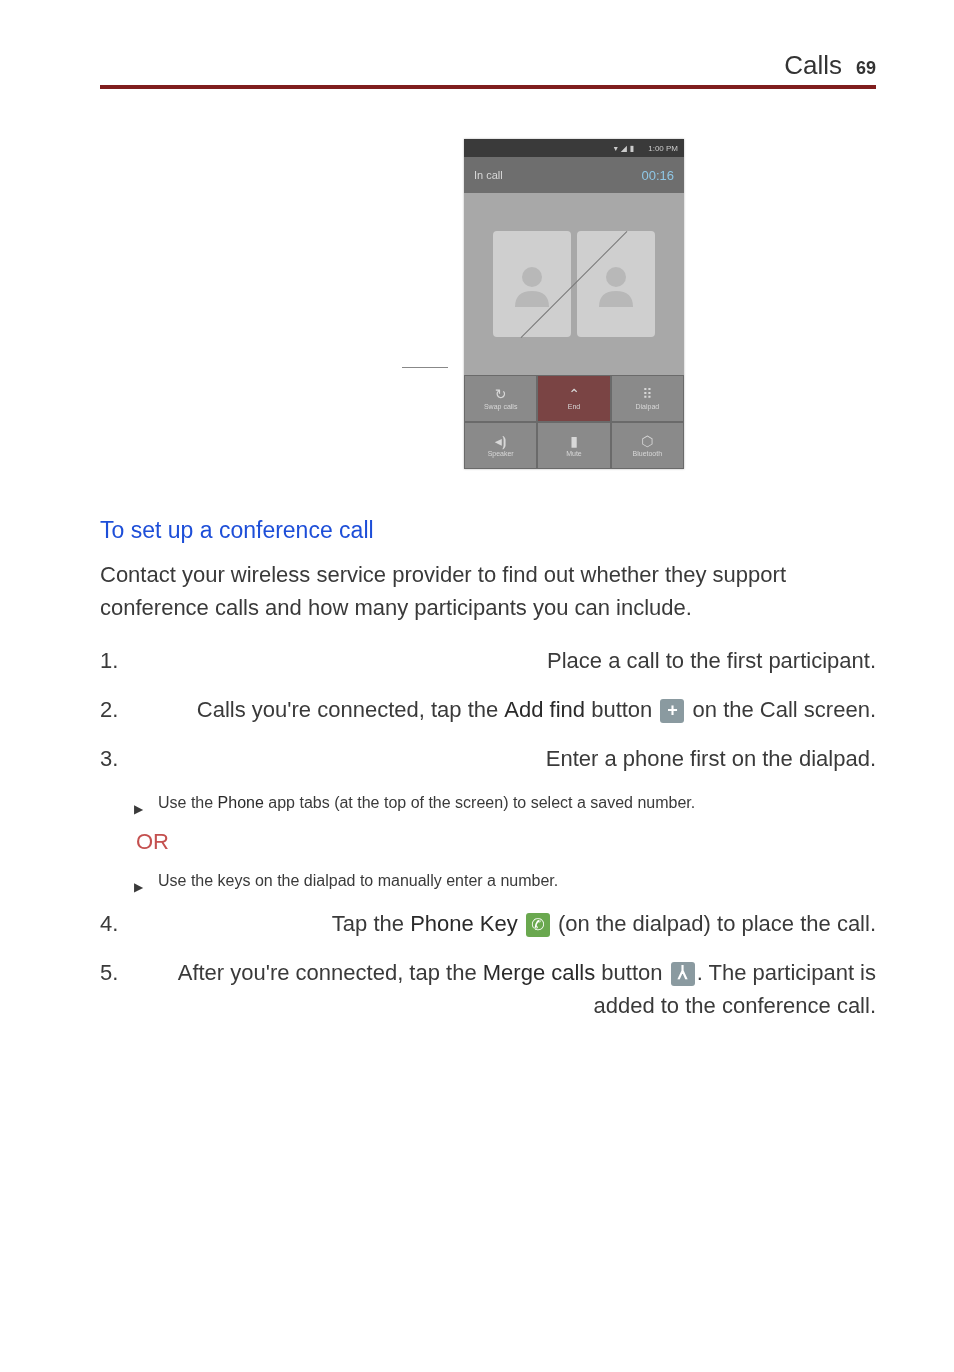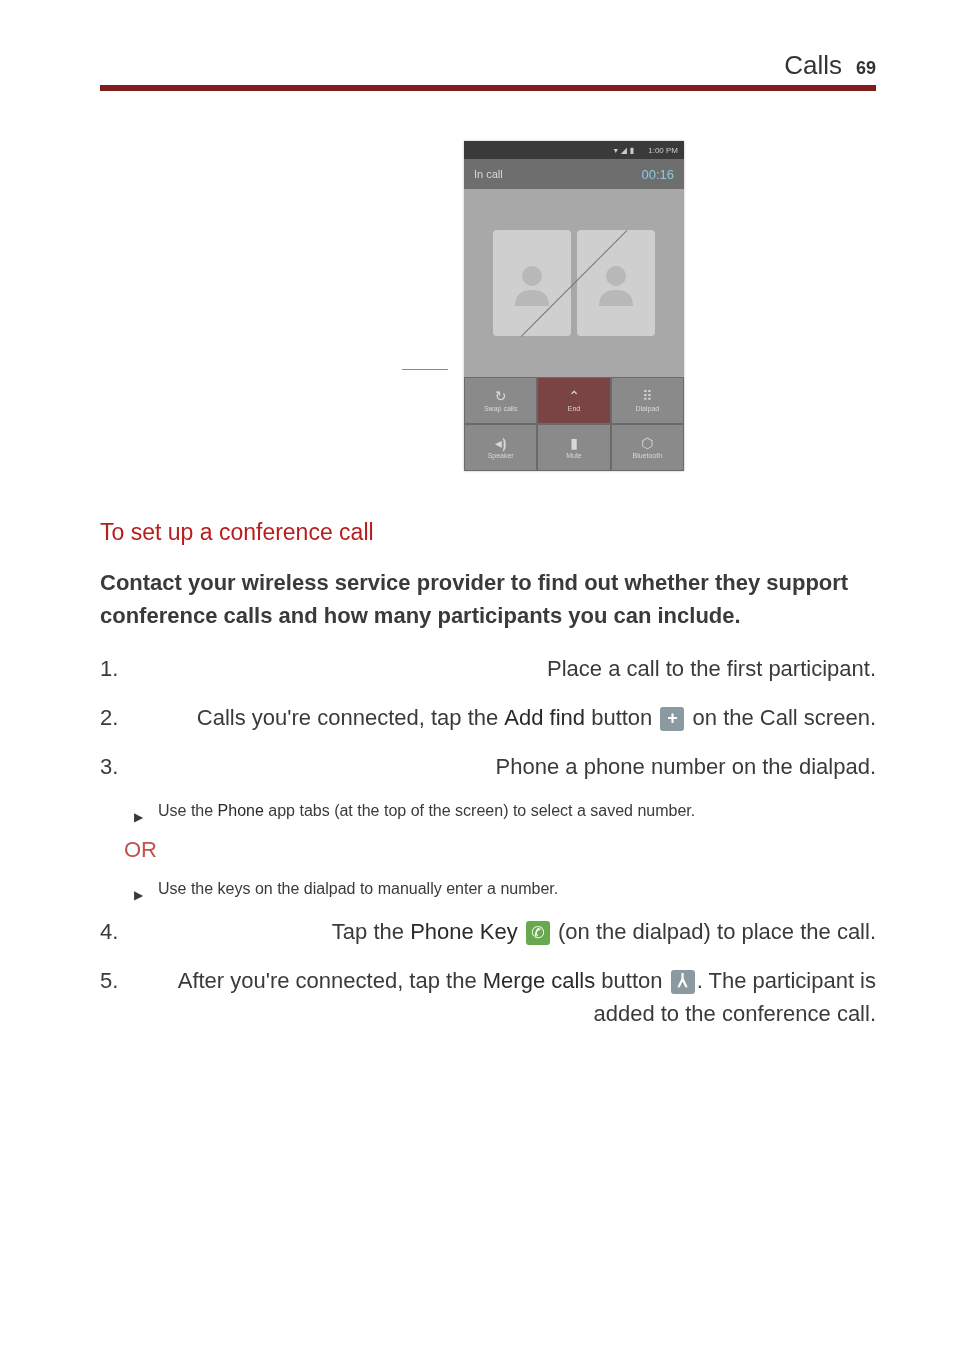--- a/index.html
+++ b/index.html
@@ -12,21 +12,21 @@
       height: 1372px;
       background: #ffffff;
       font-family: Arial, Helvetica, sans-serif;
       position: relative;
       padding: 50px 78px 50px 100px;
     }
     .header {
       display: flex;
       justify-content: flex-end;
       align-items: baseline;
-      border-bottom: 6px solid #7f1d1d;
+      border-bottom: 4px solid #7f1d1d;
       padding-bottom: 4px;
       margin-bottom: 50px;
     }
     .header-section {
       font-size: 26px;
       font-weight: 300;
       color: #333;
       margin-right: 14px;
     }
     .header-page {
@@ -82,21 +82,21 @@
     .status-icon {
       color: #ccc;
       font-size: 8px;
     }
     .status-time {
       color: #ccc;
       font-size: 8px;
       margin-left: 11px;
     }
     .phone-in-call-bar {
-      height: 30px;
+      height: 36px;
       background: #6e6e6e;
       display: flex;
       justify-content: space-between;
       align-items: center;
       padding: 8px 10px;
     }
     .in-call-label {
       color: #d8d8d8;
       font-size: 11px;
     }
@@ -153,30 +153,30 @@
     }
     .phone-btn-icon {
       font-size: 14px;
       line-height: 1;
     }
     .phone-btn-label {
       font-size: 7px;
       margin-top: 2px;
     }
     .heading-red {
-      color: #b91c1c;
+      color: #1d4ed8;
       font-size: 23px;
       font-weight: 400;
-      margin-bottom: 20px;
+      margin-bottom: 14px;
     }
     .body-text {
       font-size: 22px;
       color: #3a3a3a;
       line-height: 1.5;
-      font-weight: 700;
+      font-weight: 400;
       margin-bottom: 20px;
     }
     .step-list {
       list-style: none;
       counter-reset: step;
     }
     .step-item {
       font-size: 22px;
       color: #3a3a3a;
       line-height: 1.5;
@@ -205,21 +205,21 @@
       content: "▶";
       position: absolute;
       left: 34px;
       font-size: 12px;
       top: 9px;
     }
     .or-text {
       color: #c4504f;
       font-size: 22px;
       font-weight: 400;
-      margin-left: 24px;
+      margin-left: 36px;
       margin-bottom: 14px;
     }
     .bold {
       font-weight: 400;
       color: #2a2a2a;
     }
     .inline-icon {
       display: inline-block;
       width: 24px;
       height: 24px;
@@ -338,21 +338,21 @@
 
 <div class="body-text">Contact your wireless service provider to find out whether they support conference calls and how many participants you can include.</div>
 
 <ol class="step-list">
   <li class="step-item"><span>Place a call to the first participant.</span></li>
 
   <li class="step-item">
     <span>Calls you're connected, tap the </span><span class="bold">Add find</span><span> button </span><span class="inline-icon icon-add"></span><span> on the Call screen.</span>
   </li>
 
-  <li class="step-item"><span>Phone a phone number on the dialpad.</span></li>
+  <li class="step-item"><span>Enter a phone first on the dialpad.</span></li>
 </ol>
 
 <div class="sub-bullet">
   <span>Use the </span><span class="bold">Phone</span><span> app tabs (at the top of the screen) to select a saved number.</span>
 </div>
 
 <div class="or-text">OR</div>
 
 <div class="sub-bullet">
   <span>Use the keys on the dialpad to manually enter a number.</span>

